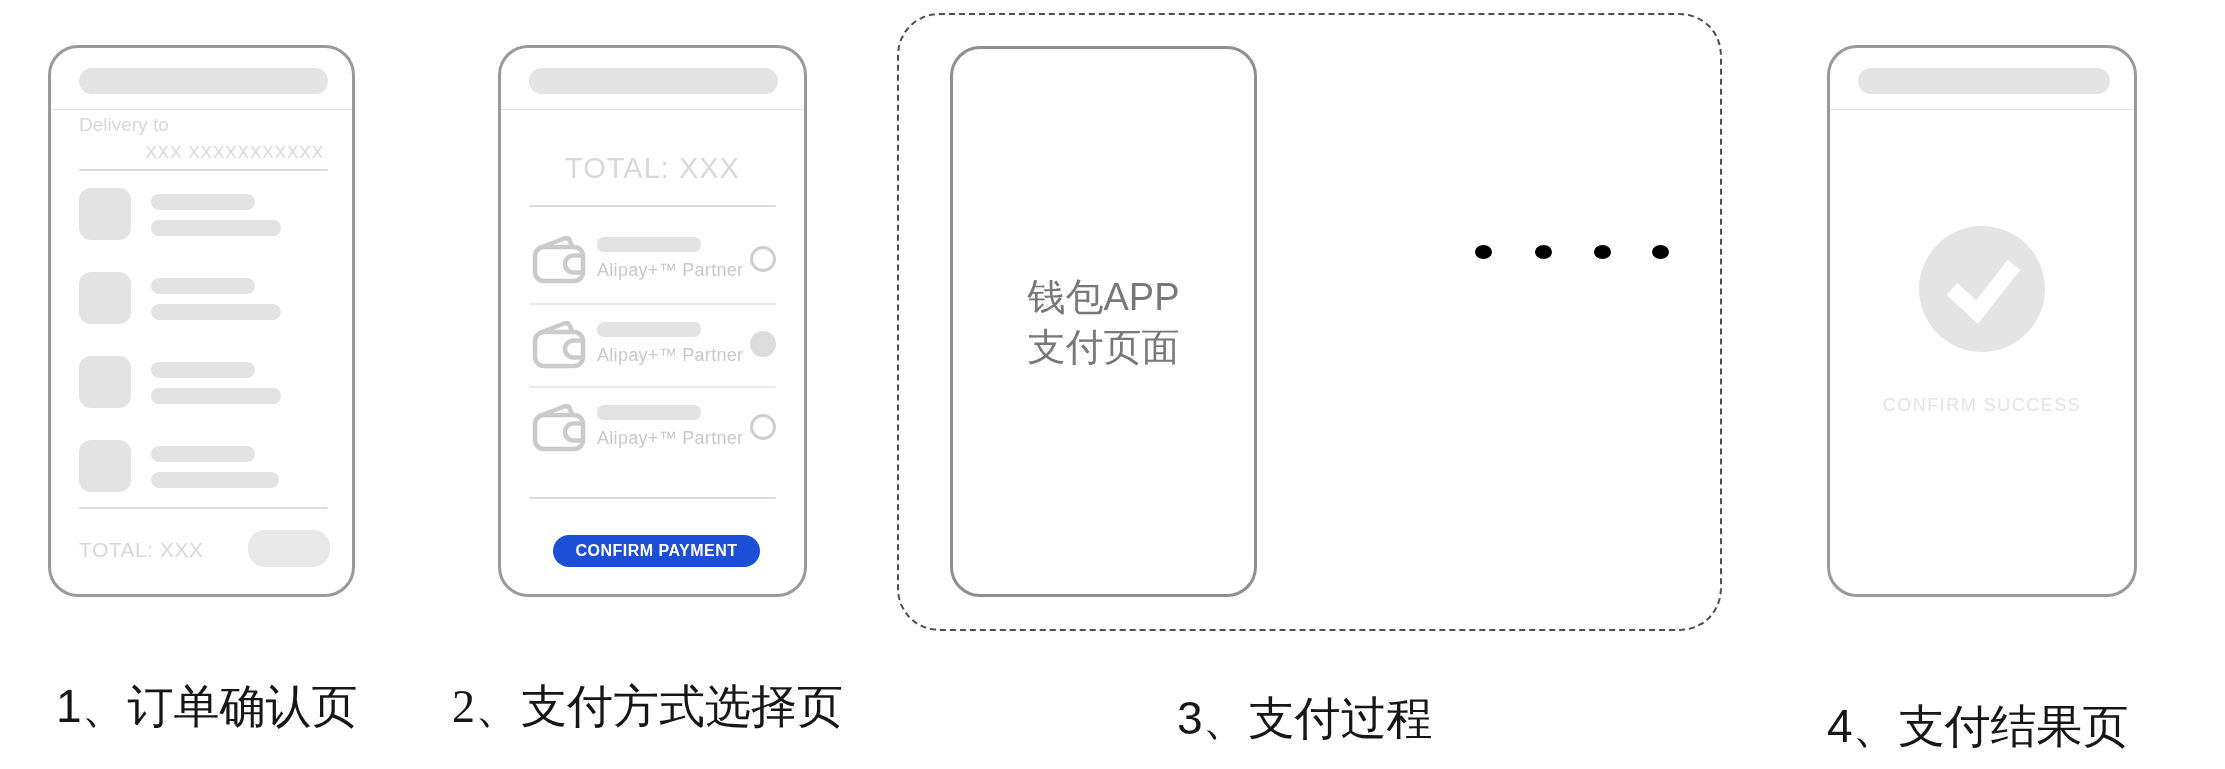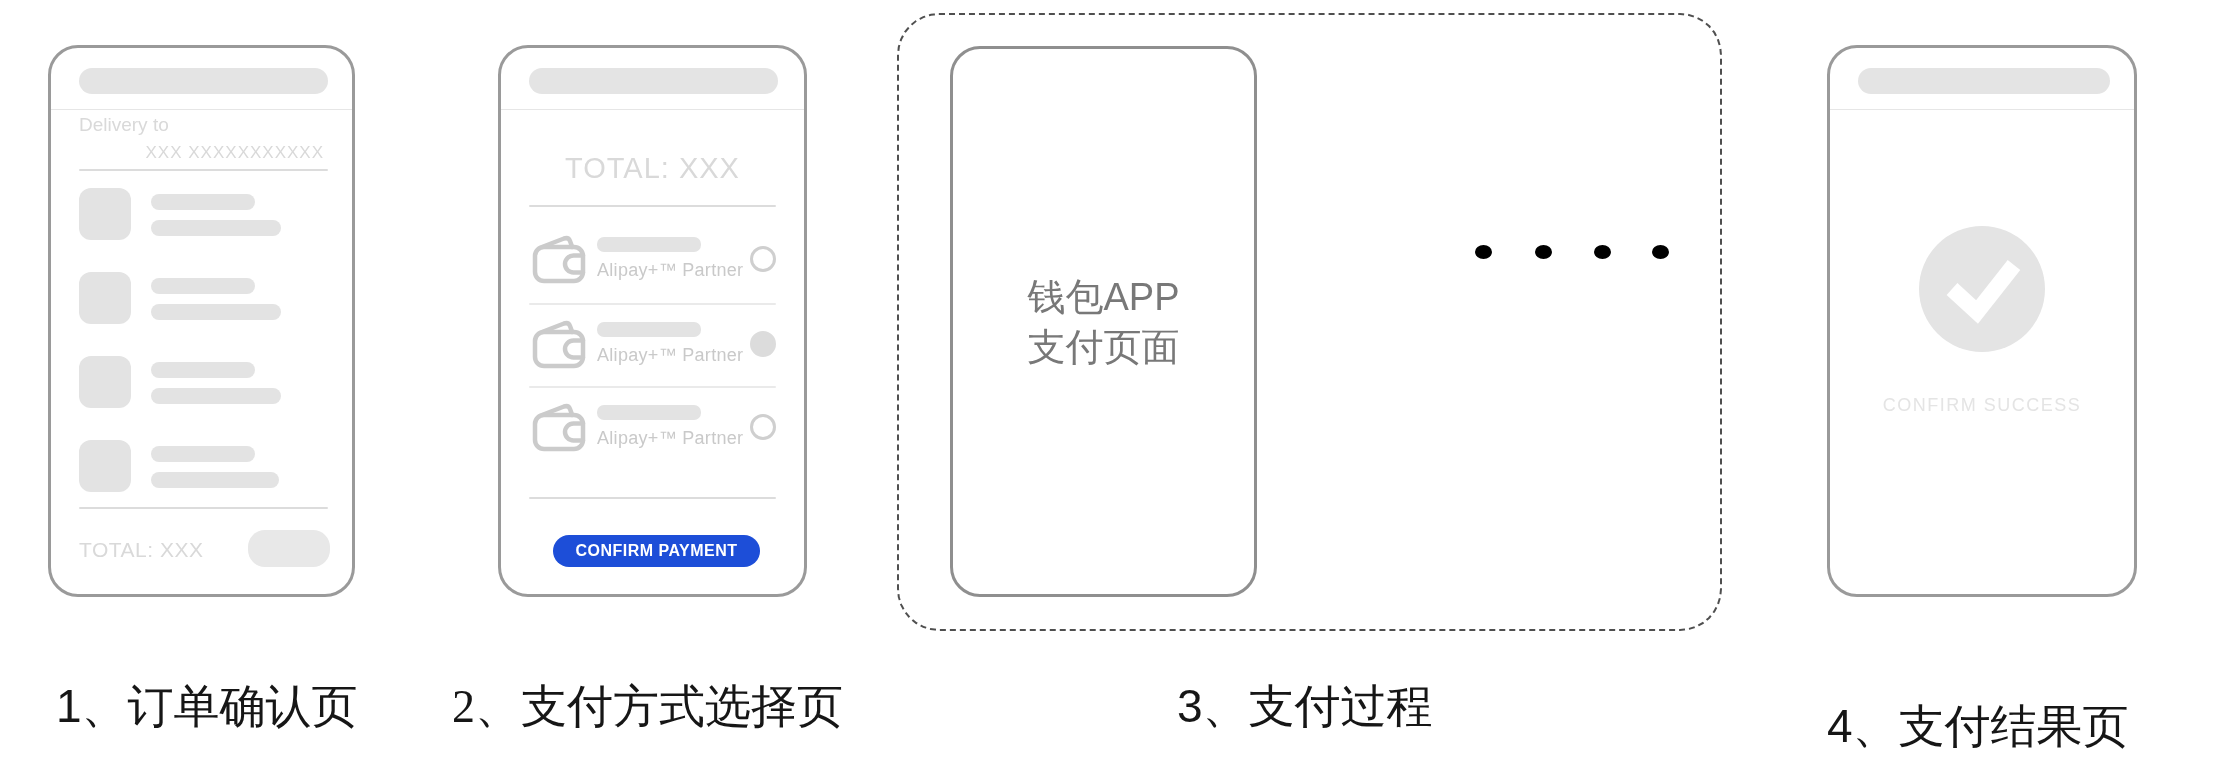--- a/index.html
+++ b/index.html
@@ -160,16 +160,16 @@
     <div class="check-circle">
       <svg viewBox="0 0 126 126" width="126" height="126">
         <polyline points="33,63 58,86 95,39" fill="none" stroke="#ffffff" stroke-width="16" stroke-linecap="butt" stroke-linejoin="miter"></polyline>
       </svg>
     </div>
     <div class="success-text">CONFIRM SUCCESS</div>
   </div>
 
   <div class="caption" style="left:36px;margin-left:20px;">1、订单确认页</div>
   <div class="caption" style="left:452px;font-family:Liberation Serif, serif;">2、支付方式选择页</div>
-  <div class="caption" style="left:1177px;">3、支付过程</div>
+  <div class="caption" style="left:1177px;margin-top:12px;">3、支付过程</div>
   <div class="caption" style="left:1827px;margin-top:20px;">4、支付结果页</div>
 
 </div>
 
 </body></html>

